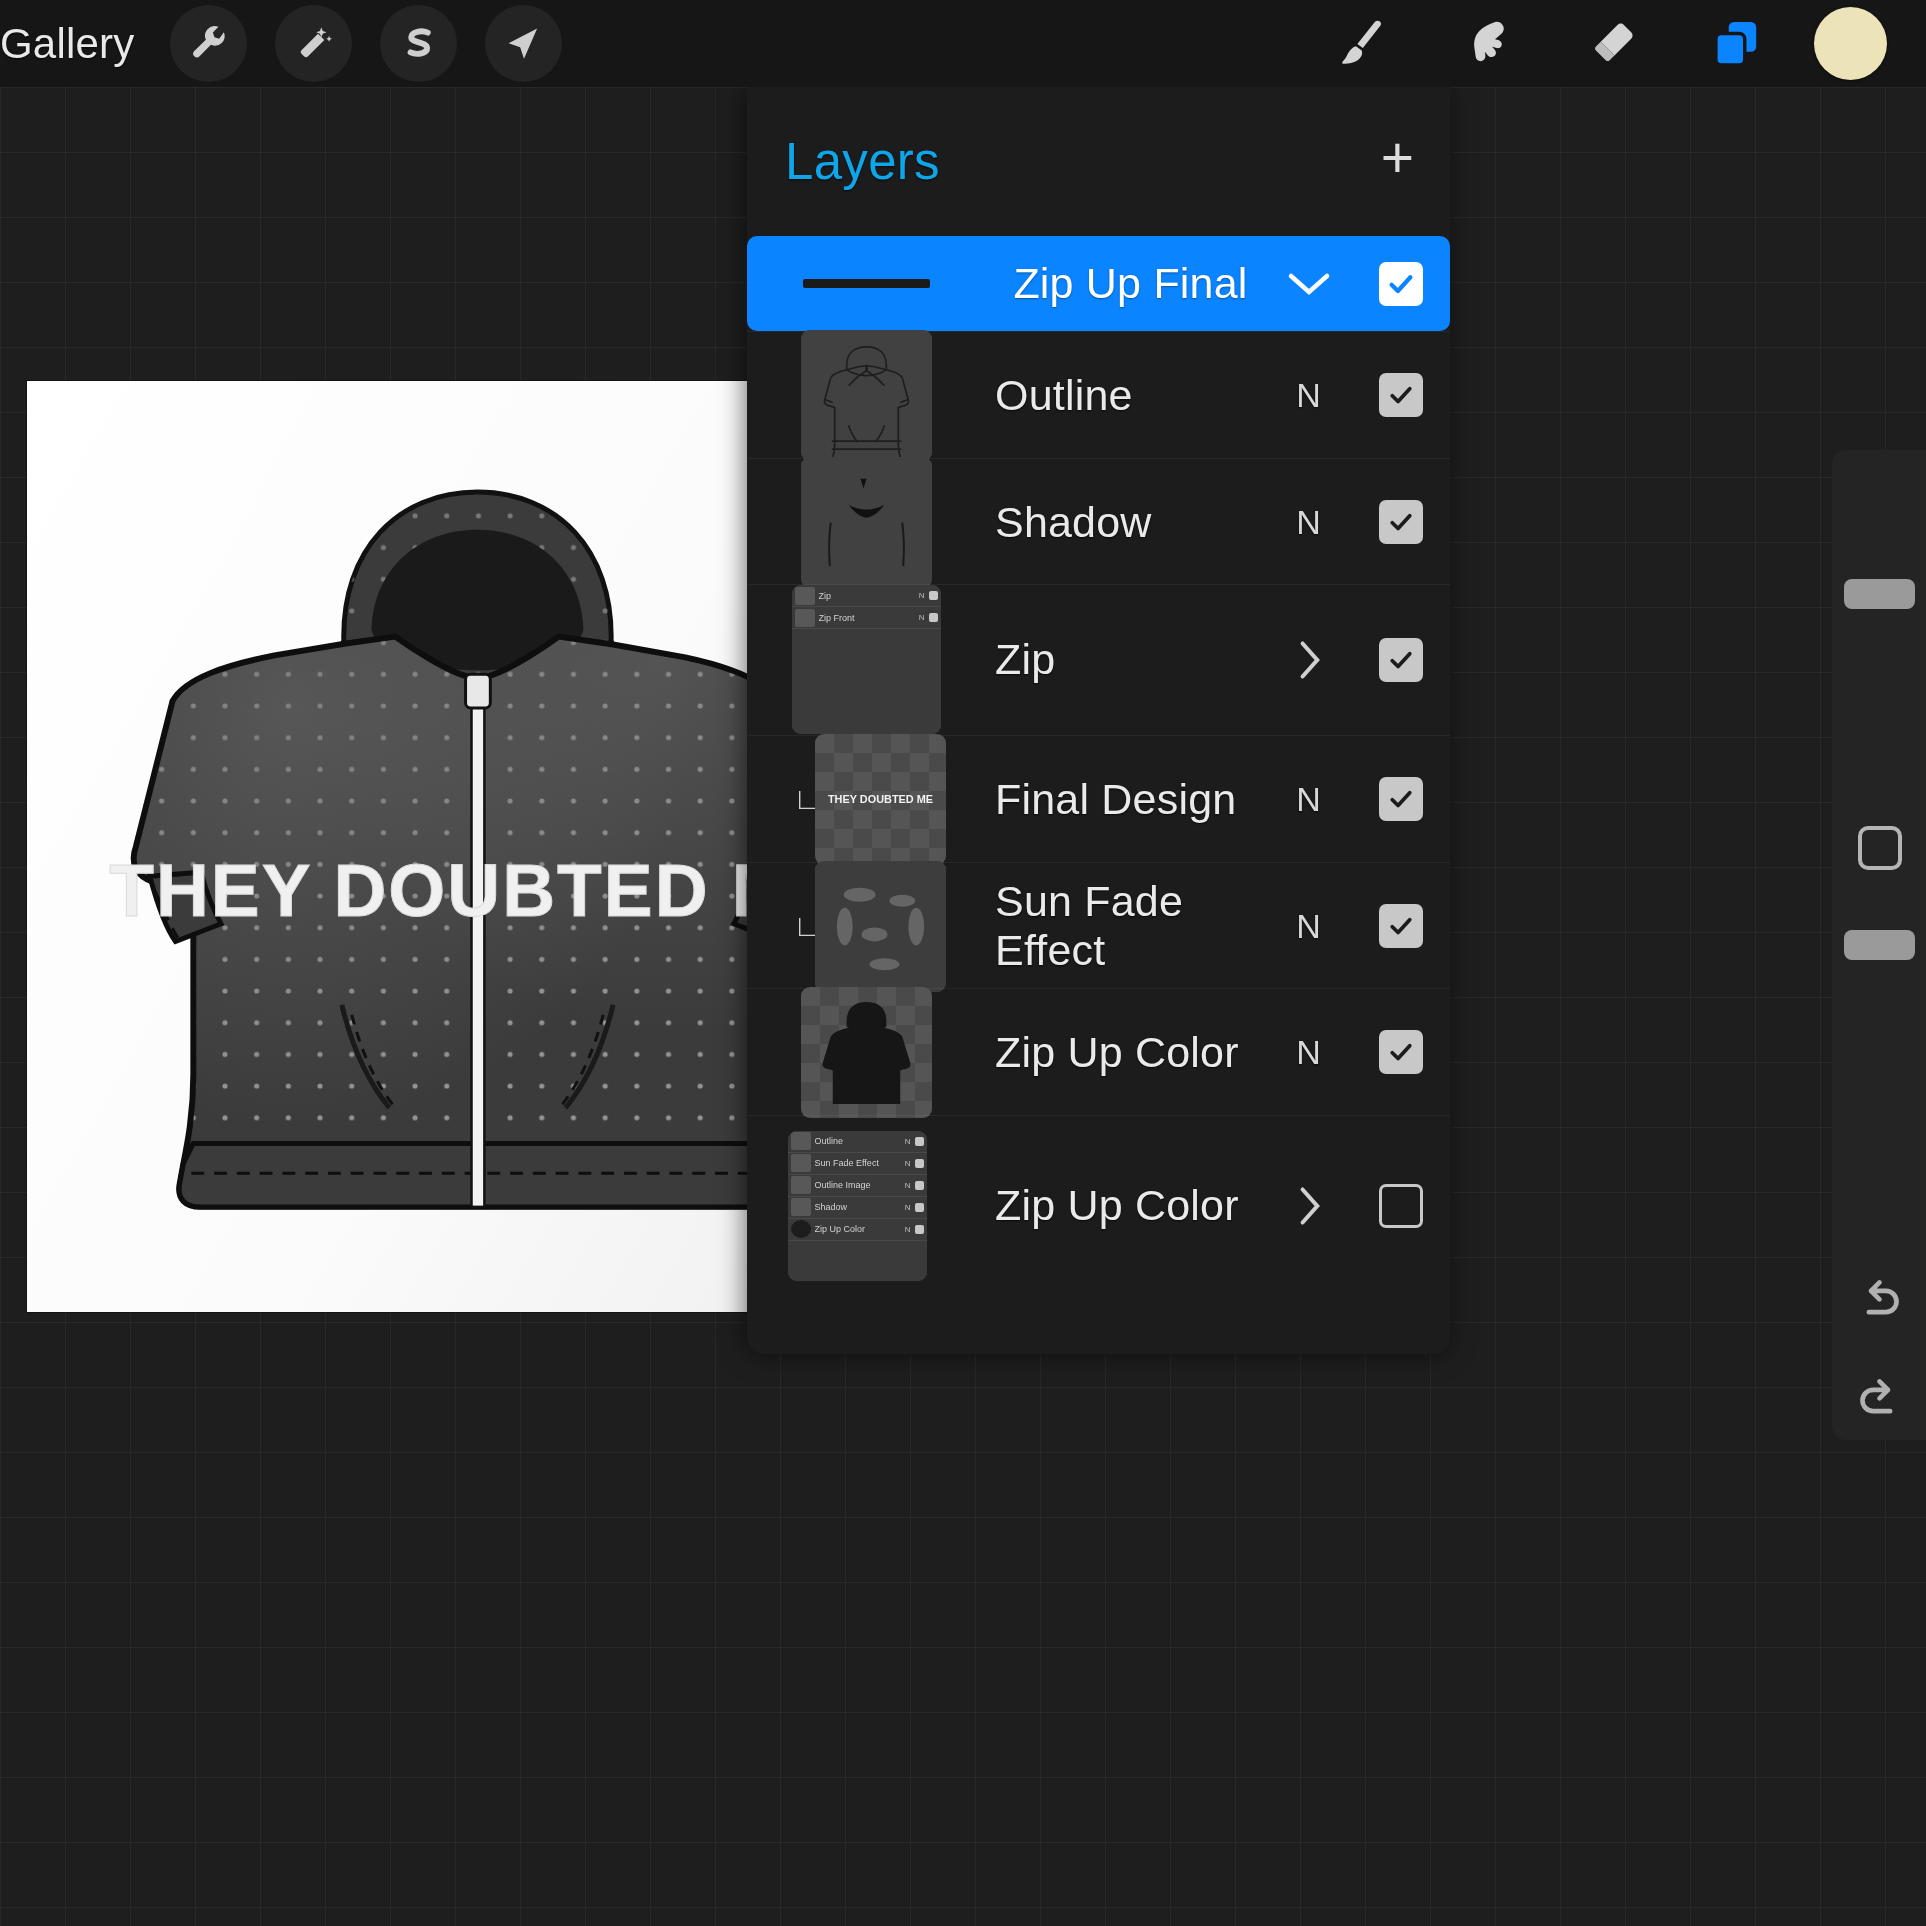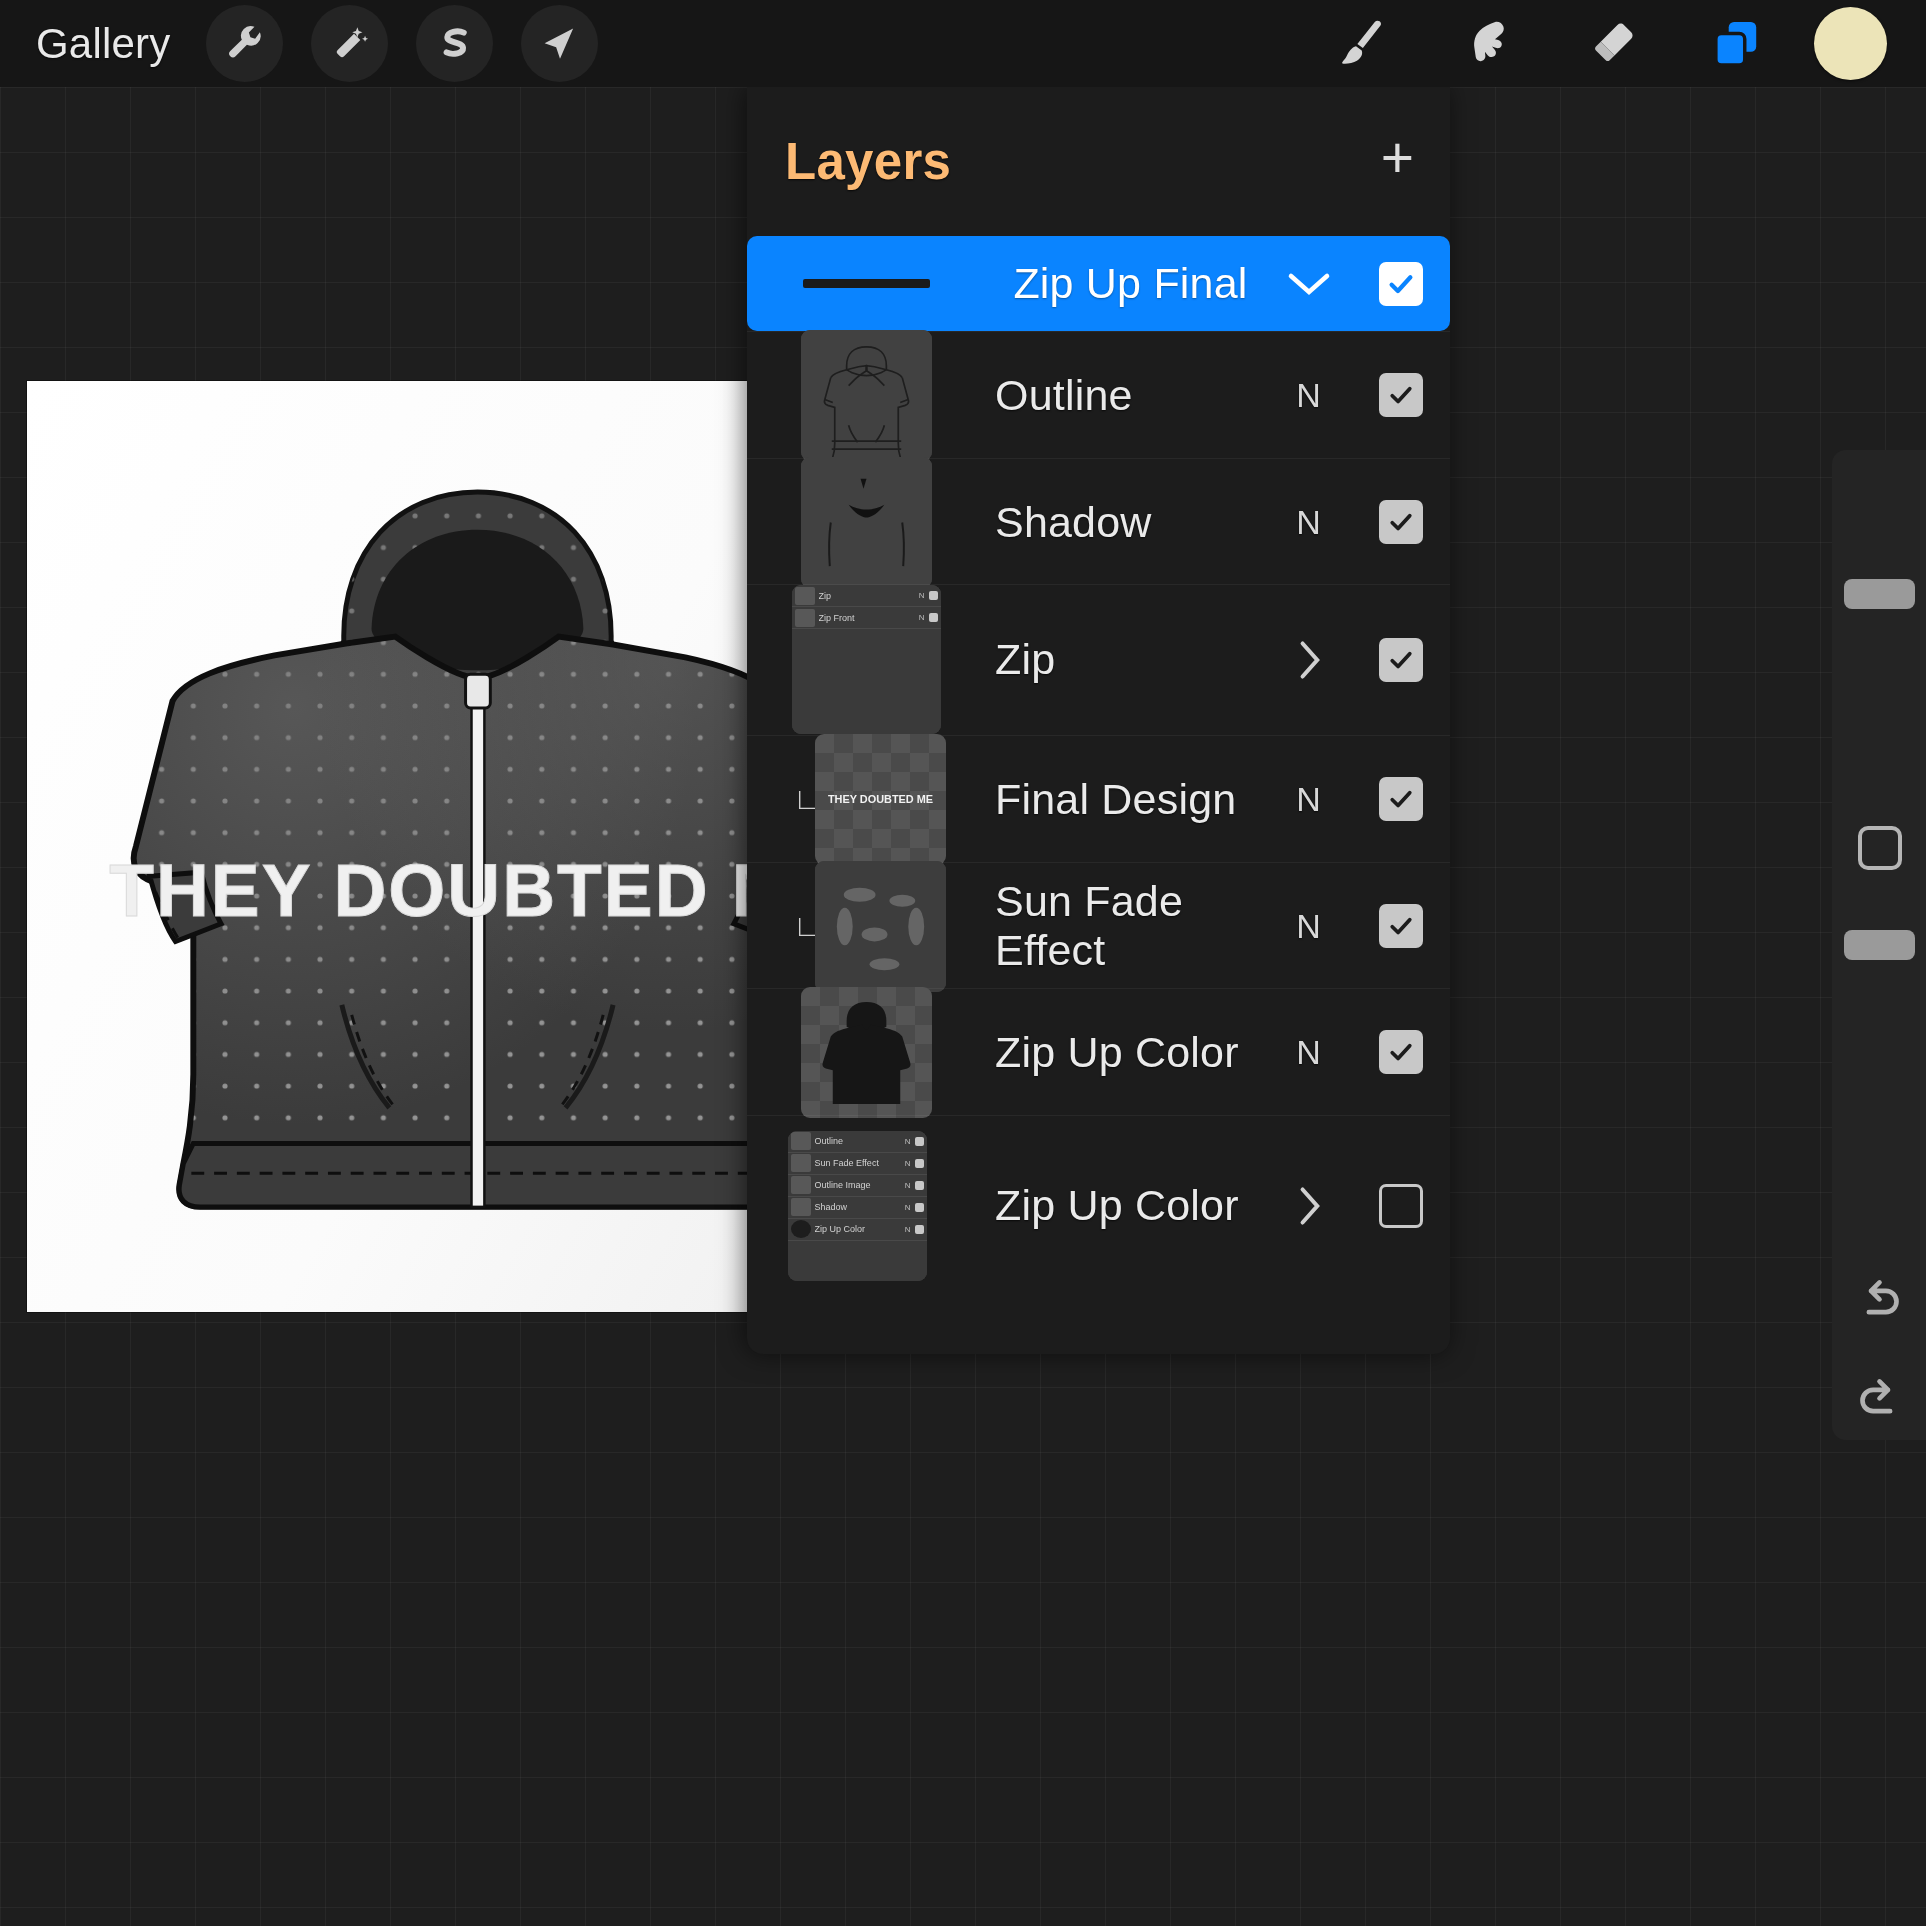--- a/index.html
+++ b/index.html
@@ -23,21 +23,21 @@
 
   
   .topbar {
     position: absolute; left: 0; top: 0; width: 1927px; height: 87px;
     background: #161616;
     display: flex; align-items: center;
     z-index: 40;
   }
   .gallery-btn {
     color: #e9e9e9; font-size: 42px; letter-spacing: 0.2px;
-    margin-left: 36px; margin-right: 36px;
+    margin-right: 36px;
     text-shadow: 0 1px 2px rgba(0,0,0,.7);
   }
   .tool-circle {
     width: 77px; height: 77px; border-radius: 50%;
     background: #242424;
     display: flex; align-items: center; justify-content: center;
     margin-right: 28px;
     flex: 0 0 auto;
   }
   .tool-circle svg { display:block; }
@@ -76,21 +76,21 @@
     z-index: 30;
     box-shadow: -2px 0 26px rgba(0,0,0,.55);
     display: flex; flex-direction: column;
   }
   .layers-head {
     height: 149px; display: flex; align-items: center;
     padding: 0 36px 0 38px;
     flex: 0 0 auto;
   }
   .layers-title {
-    color: #fdba74; font-size: 51px; font-weight: 700;
+    color: #0ea5e9; font-size: 51px; font-weight: 400;
     letter-spacing: 0.3px;
     text-shadow: 0 1px 2px rgba(0,0,0,.75);
   }
   .add-layer {
     margin-left: auto; color: #dcdcdc; font-size: 57px;
     font-weight: 300; line-height: 1; padding-bottom: 8px;
   }
 
   .layer-list { position: relative; flex: 1 1 auto; }
 

